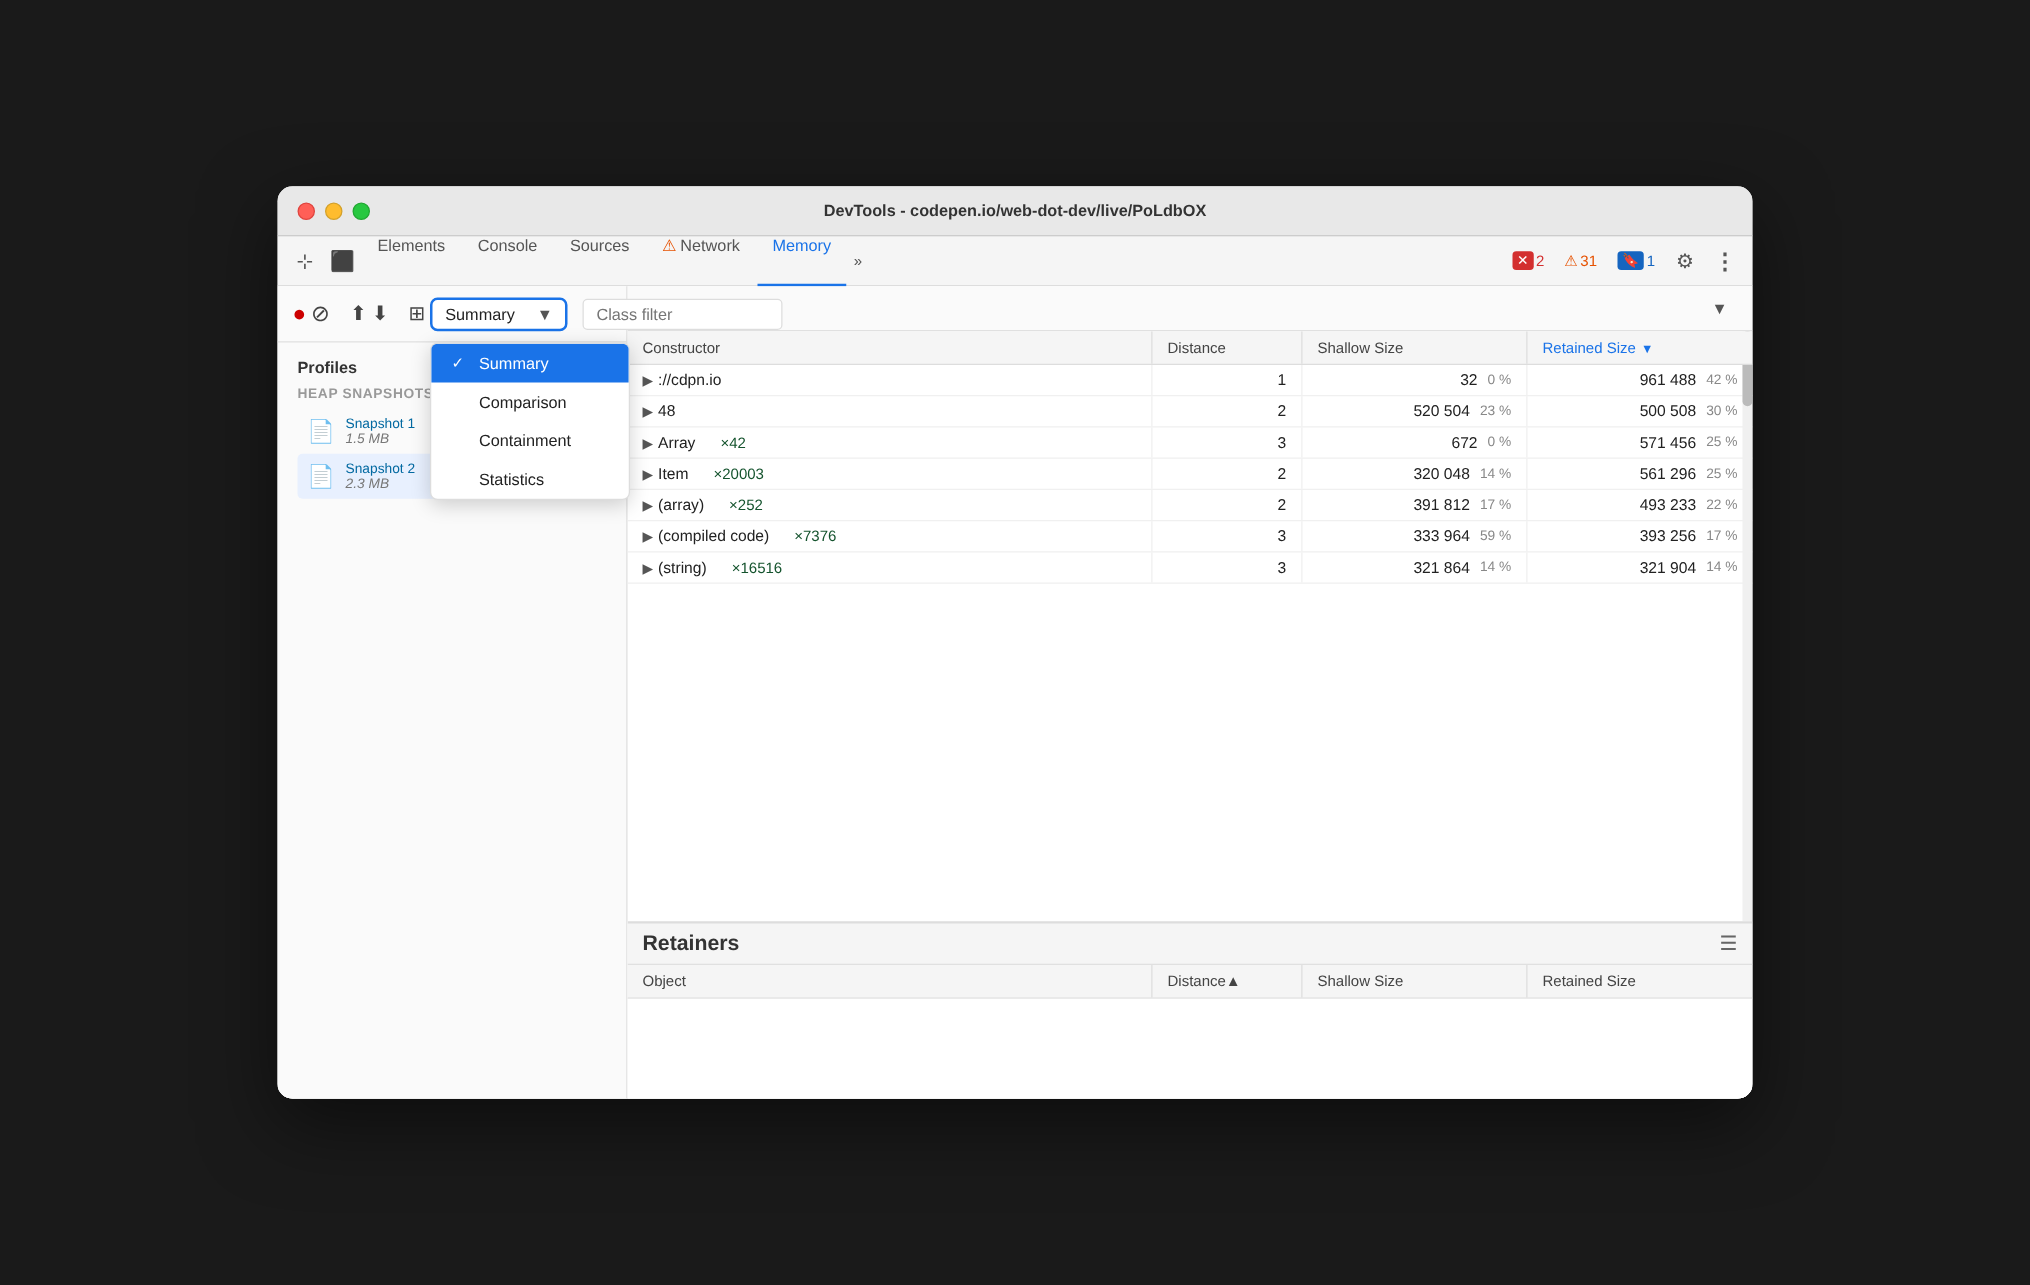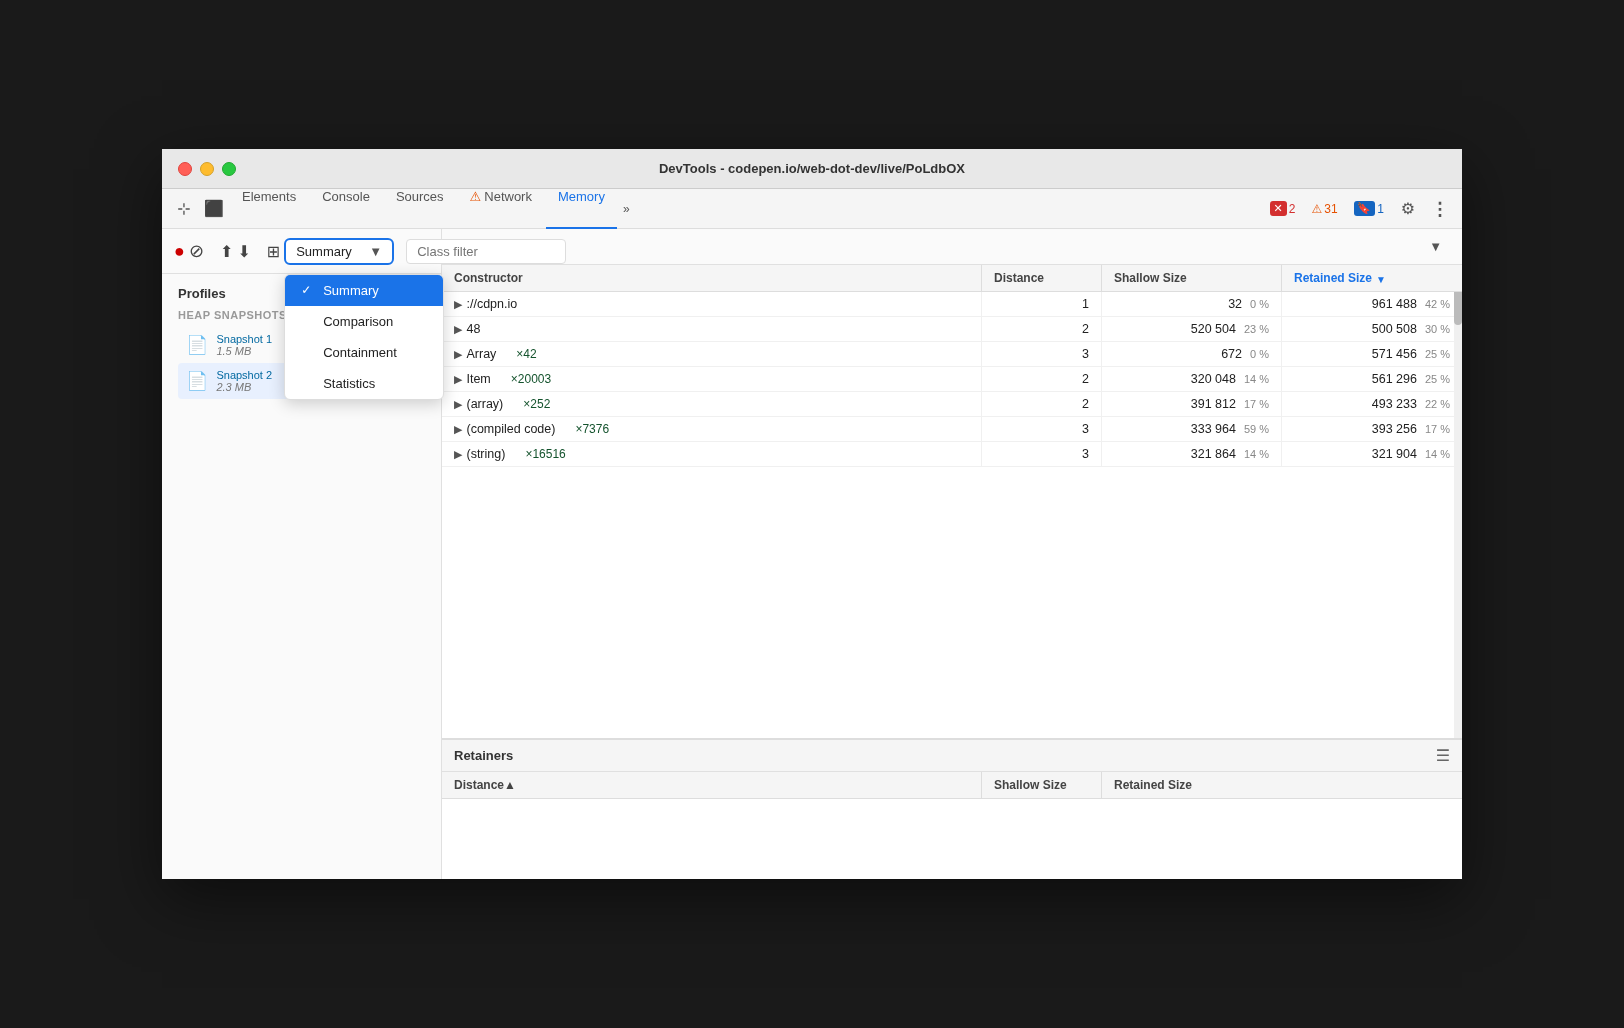--- a/index.html
+++ b/index.html
@@ -5,23 +5,23 @@
     * { box-sizing: border-box; margin: 0; padding: 0; }
     body {
       background: #1a1a1a;
       display: flex;
       justify-content: center;
       align-items: center;
       min-height: 100vh;
       font-family: -apple-system, BlinkMacSystemFont, 'Segoe UI', sans-serif;
     }
     .window {
-      width: 1300px;
+      width: 1180px;
       background: #f0f0f0;
-      border-radius: 0;
+      border-radius: 12px;
       box-shadow: 0 20px 60px rgba(0,0,0,0.5);
       overflow: hidden;
     }
     .titlebar {
       background: #e8e8e8;
       border-bottom: 1px solid #ccc;
       padding: 12px 16px;
       display: flex;
       align-items: center;
       justify-content: center;
@@ -282,21 +282,21 @@
       grid-template-columns: 1fr 120px 180px 180px;
       background: #f5f5f5;
       border-bottom: 1px solid #ddd;
       position: sticky;
       top: 0;
       z-index: 10;
     }
     .th {
       padding: 6px 12px;
       font-size: 12px;
-      font-weight: 700;
+      font-weight: 400;
       color: #444;
       border-right: 1px solid #ddd;
       display: flex;
       align-items: flex-end;
     }
     .th:last-child { border-right: none; }
     .th .sort-arrow { margin-left: 4px; font-size: 10px; color: #1a73e8; }
     .table-row-grid {
       display: grid;
       grid-template-columns: 1fr 120px 180px 180px;
@@ -338,21 +338,21 @@
     }
     .retainers-header {
       display: flex;
       align-items: center;
       justify-content: space-between;
       padding: 6px 12px;
       background: #f5f5f5;
       border-bottom: 1px solid #e0e0e0;
     }
     .retainers-title {
-      font-size: 13px;
+      font-size: 17px;
       font-weight: 600;
       color: #333;
     }
     .retainers-table-header {
       display: grid;
       grid-template-columns: 1fr 120px 180px 180px;
       background: #f5f5f5;
       border-bottom: 1px solid #ddd;
     }
     .retainers-table-body {
@@ -649,20 +649,23 @@
           <div style="position:absolute;top:0;width:8px;height:60px;background:#bbb;border-radius:4px;"></div>
         </div>
       </div>
 
       <div class="retainers-section">
         <div class="retainers-header">
           <span class="retainers-title">Retainers</span>
           <span style="font-size:16px;color:#666;cursor:pointer;">☰</span>
         </div>
         <div class="retainers-table-header">
+          <div class="th">
+            <span>Object</span>
+          </div>
           <div class="th" style="cursor:pointer;">
             <span>Distance▲</span>
           </div>
           <div class="th">
             <span>Shallow Size</span>
           </div>
           <div class="th">
             <span>Retained Size</span>
           </div>
         </div>

